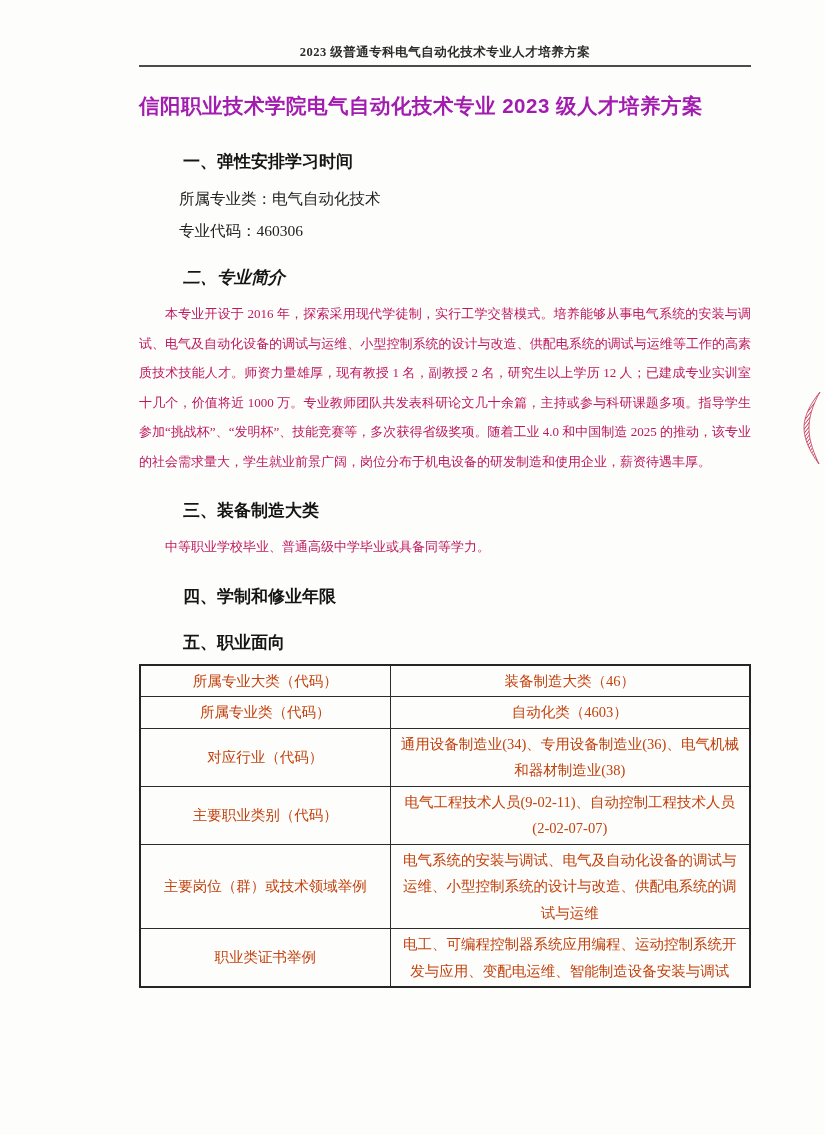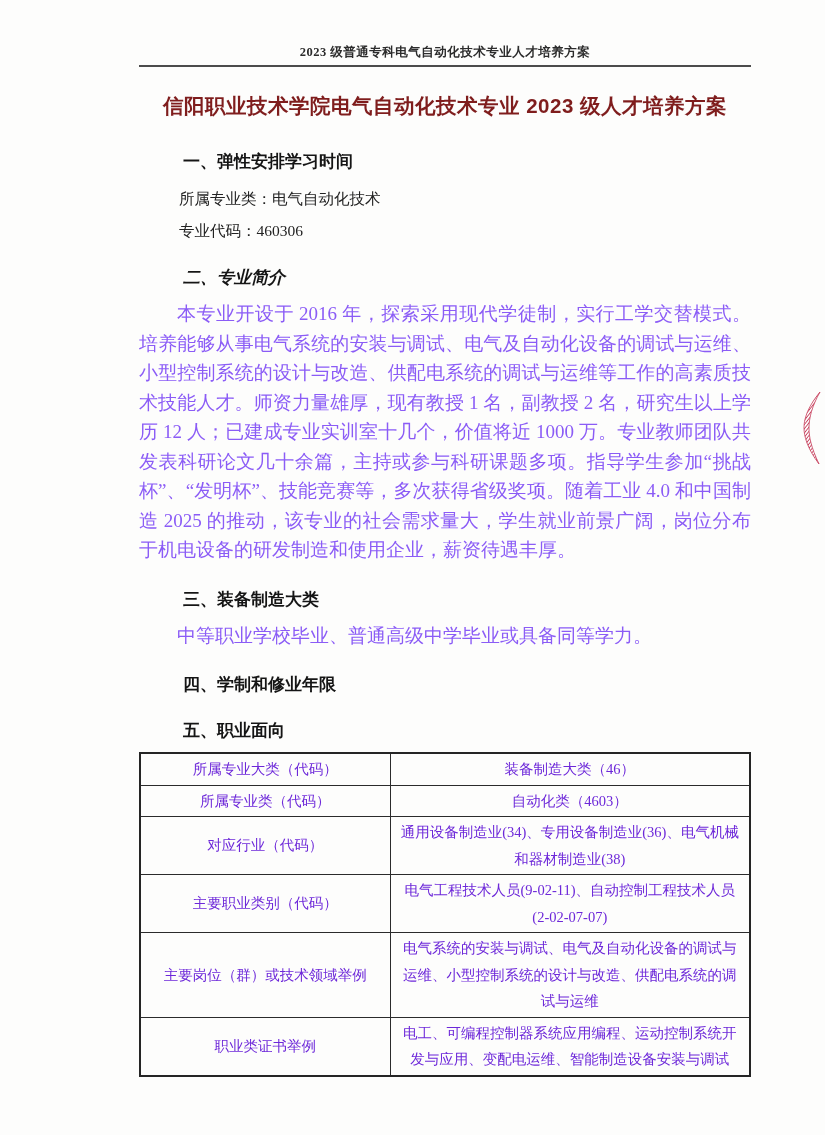--- a/index.html
+++ b/index.html
@@ -29,22 +29,21 @@
     border-bottom: 2px solid #4c4c4c;
     height: 0;
   }
   
   .doc-title {
     margin: 26px 0 0 0;
     font-family: "Liberation Sans", sans-serif;
     font-weight: bold;
     font-size: 20.5px;
     line-height: 26px;
-    text-align: center;
-    color: #7f1d1d;
+    color: #a21caf;
     letter-spacing: 0.5px;
   }
   
   .sec-h {
     margin: 24px 0 10px 0;
     padding-left: 44px;
     font-family: "Liberation Sans", sans-serif;
     font-weight: bold;
     font-size: 17px;
     line-height: 22px;
@@ -55,34 +54,34 @@
   .kv {
     margin: 0;
     padding-left: 40px;
     font-size: 15.5px;
     line-height: 32px;
     color: #222;
   }
   
   .body-p {
     margin: 2px 0 0 0;
-    font-size: 19px;
+    font-size: 13px;
     line-height: 29.5px;
     text-align: justify;
     text-indent: 2em;
-    color: #8b5cf6;
+    color: #be185d;
   }
   
   .career-table {
     width: 100%;
     margin-top: 8px;
     border-collapse: collapse;
     border: 2px solid #252525;
     font-size: 14.5px;
-    color: #6d28d9;
+    color: #c2410c;
   }
   .career-table td {
     border: 1.5px solid #2b2b2b;
     padding: 2px 10px;
     line-height: 26.5px;
     text-align: center;
     vertical-align: middle;
   }
   .career-table td.label { width: 41%; }
   .career-table td.value { width: 59%; text-align: center; }

